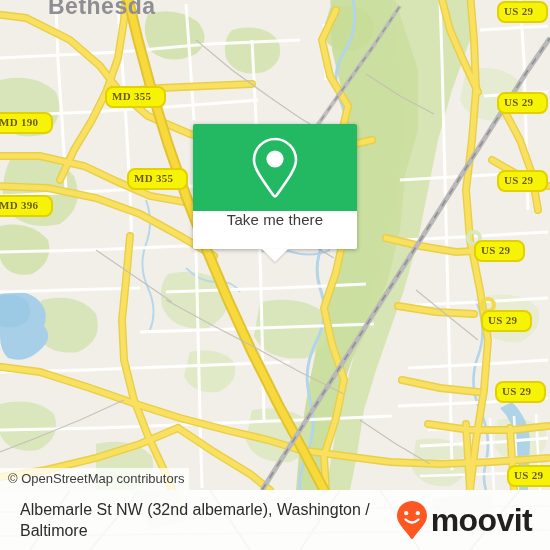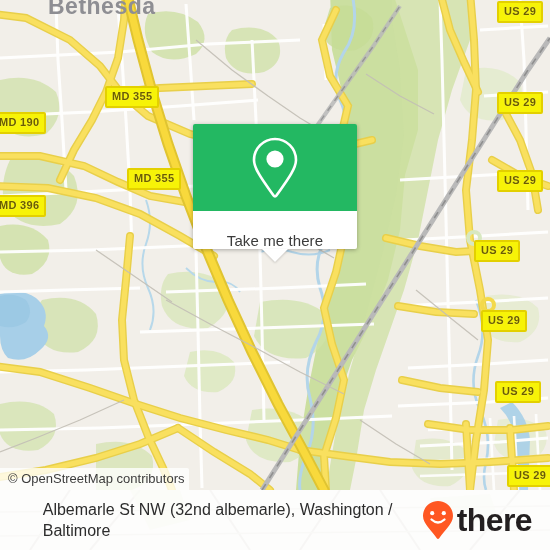--- a/index.html
+++ b/index.html
@@ -29,29 +29,29 @@
     overflow: hidden;
     background: #f2efe9;
   }
   .map-svg { position: absolute; left: 0; top: 0; }
 
   
   .shield {
     position: absolute;
     background: #f7f307;
     border: 2px solid #e3d000;
-    border-radius: 2px;
+    border-radius: 8px;
     color: #6b5d00;
     font-size: 11px;
     font-weight: bold;
     letter-spacing: 0.3px;
     line-height: 1;
-    padding: 3px 5px 4px 5px;
+    padding: 3px 13px 4px 5px;
     white-space: nowrap;
-    font-family: Liberation Sans, sans-serif;
+    font-family: Liberation Serif, serif;
     text-shadow: 0 0 1px rgba(255,255,255,.4);
   }
 
   .place-label {
     position: absolute;
     color: #8e8e93;
     font-size: 23px;
     font-weight: bold;
     letter-spacing: 0.5px;
     white-space: nowrap;
@@ -73,21 +73,21 @@
     border-top-left-radius: 2px;
     border-top-right-radius: 2px;
     display: flex;
     align-items: center;
     justify-content: center;
   }
   .popup-white {
     background: #ffffff;
     height: 38px;
     display: flex;
-    align-items: flex-end;
+    align-items: flex-start;
     justify-content: center;
     border-bottom-left-radius: 2px;
     border-bottom-right-radius: 2px;
     position: relative;
   }
   .popup-label {
     color: #3b3b3b;
     font-size: 15px;
     font-family: "Liberation Sans", sans-serif;
     letter-spacing: 0.1px;
@@ -131,21 +131,21 @@
     position: absolute;
     left: 0; top: 0;
     width: 550px; height: 60px;
     opacity: 0.10;
   }
   .footer-inner {
     position: relative;
     height: 60px;
     display: flex;
     align-items: center;
-    justify-content: flex-end;
+    justify-content: space-between;
     padding: 0 18px 0 20px;
     box-sizing: border-box;
   }
   .footer-title {
     color: #2c2c2c;
     font-size: 16px;
     line-height: 21px;
     max-width: 378px;
     font-family: "Liberation Sans", sans-serif;
   }
@@ -395,18 +395,18 @@
     <div class="footer-inner">
       <div class="footer-title">Albemarle St NW (32nd albemarle), Washington / Baltimore</div>
 
       <div class="brand">
         <svg width="34" height="40" viewBox="0 0 34 40" xmlns="http://www.w3.org/2000/svg">
           <path d="M17 1 C8.7 1 2 7.7 2 16 C2 24 11 30.5 15.8 38.3 C16.4 39.2 17.6 39.2 18.2 38.3 C23 30.5 32 24 32 16 C32 7.7 25.3 1 17 1 Z" fill="#ff5722"></path>
           <circle cx="11.2" cy="13.2" r="2.1" fill="#ffffff"></circle>
           <circle cx="22.8" cy="13.2" r="2.1" fill="#ffffff"></circle>
           <path d="M10.5 19.5 Q17 25.5 23.5 19.5" stroke="#ffffff" stroke-width="2.3" fill="none" stroke-linecap="round"></path>
         </svg>
-        <span class="brand-word">there</span>
+        <span class="brand-word">moovit</span>
       </div>
     </div>
   </div>
 
 </div>
 
 </body></html>

